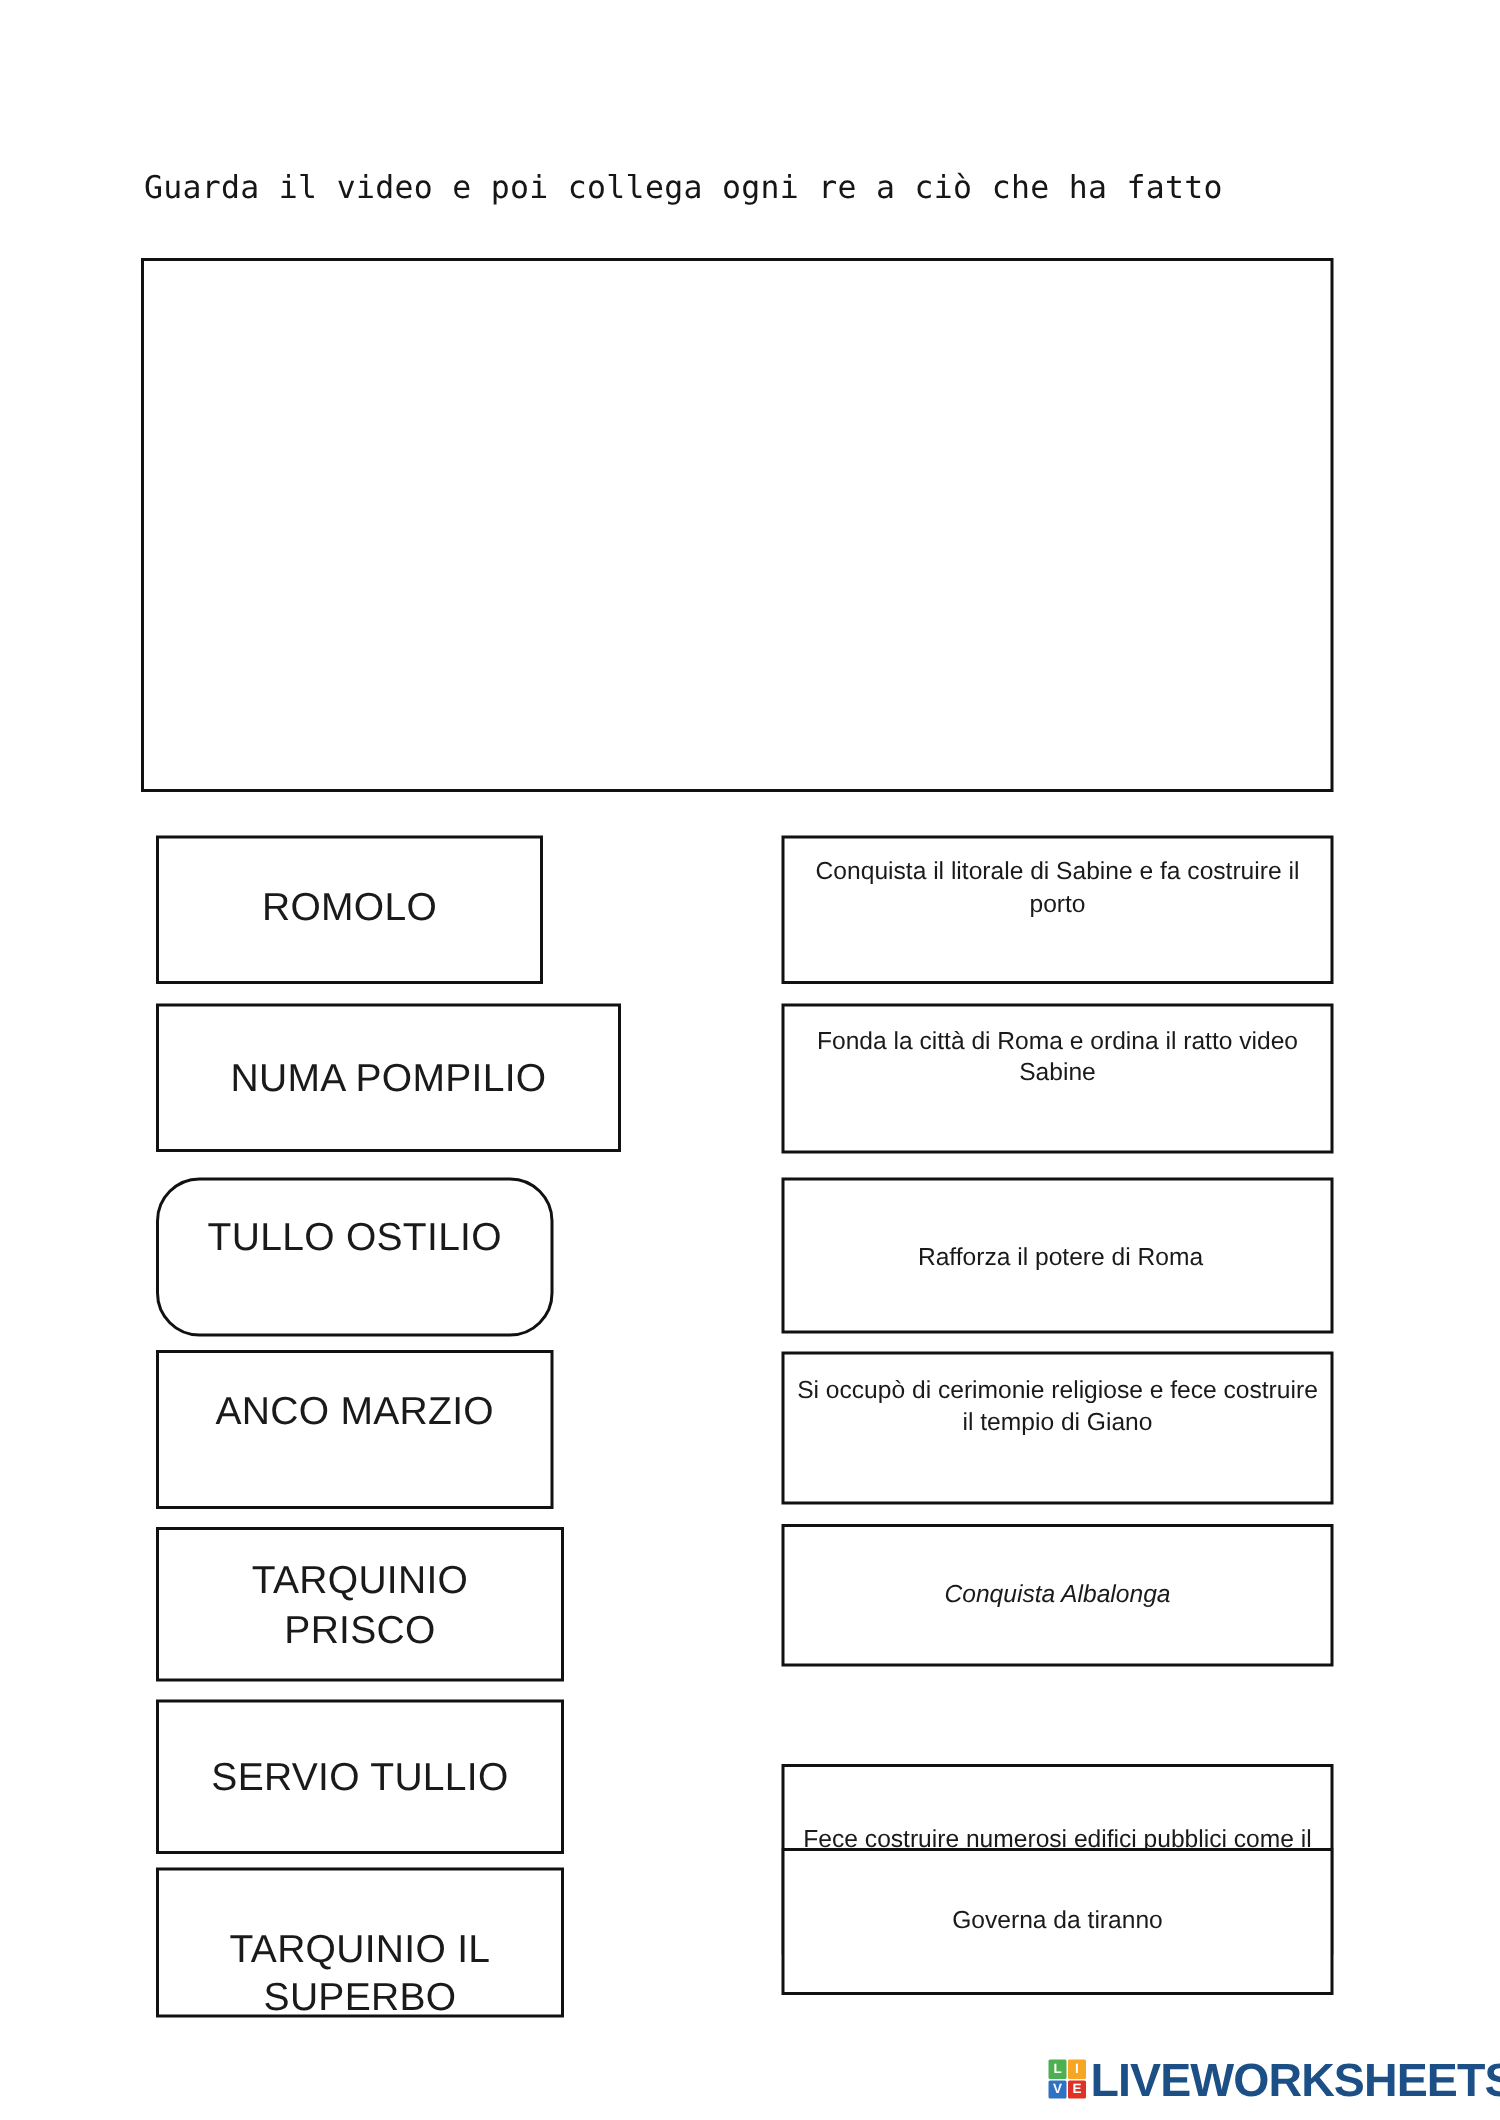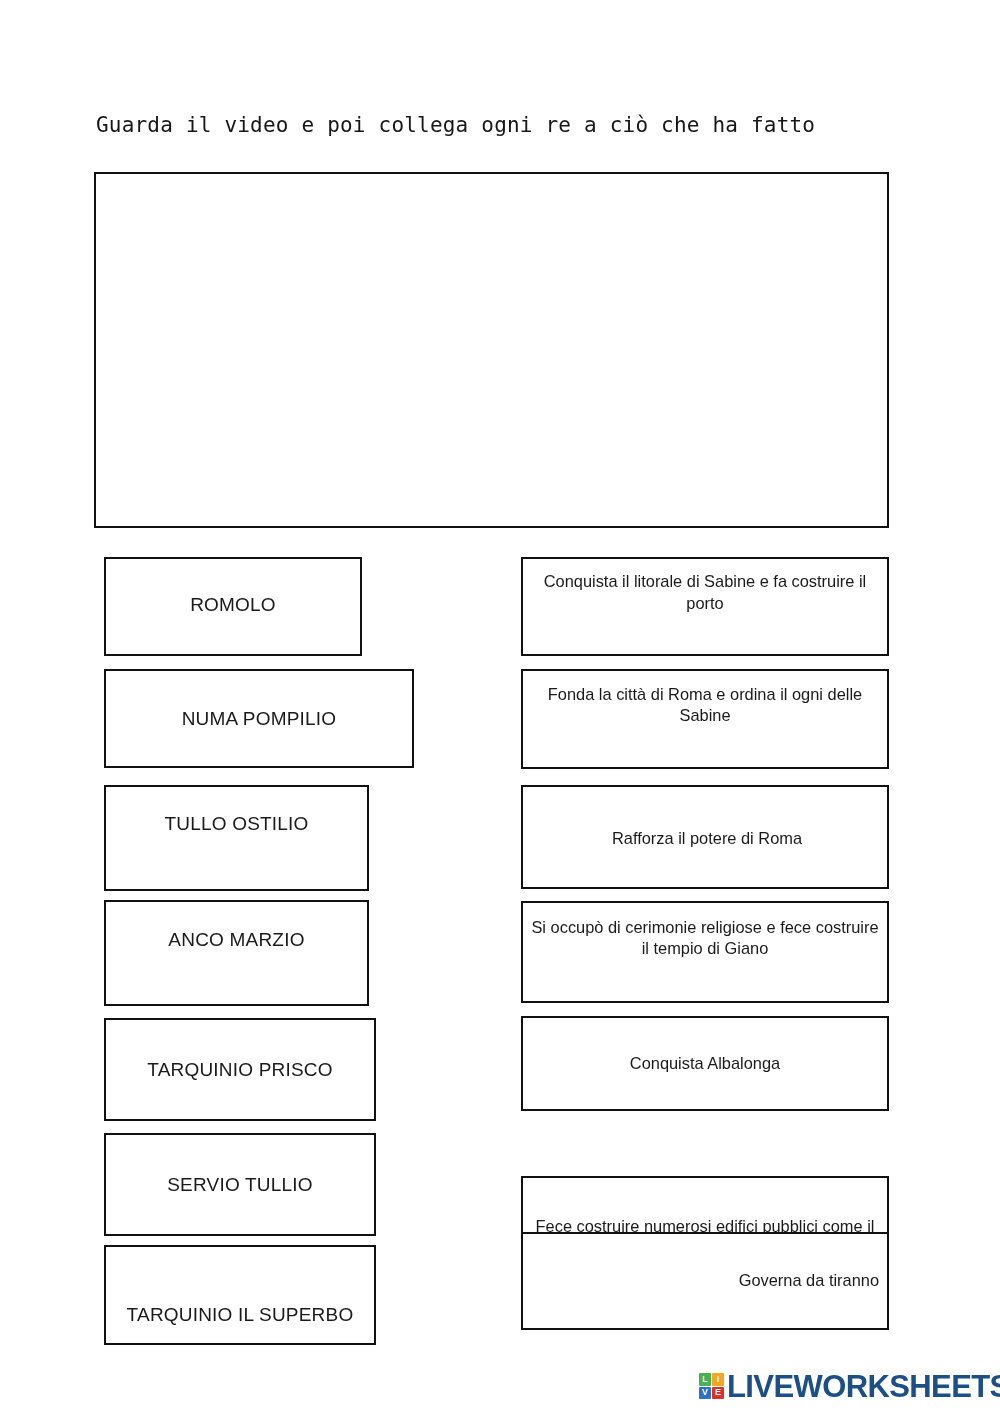--- a/index.html
+++ b/index.html
@@ -66,42 +66,42 @@
     padding: 0 8px;
     box-sizing: border-box;
     line-height: 1.25;
   }
 
   
   .left-box {
     left: 104px;
   }
   .left-box .txt {
-    font-size: 19px;
+    font-size: 26px;
     font-family: "Liberation Sans", sans-serif;
     color: #1a1a1a;
     letter-spacing: 0.2px;
   }
 
   
   .right-box {
     left: 521px;
     width: 368px;
   }
   .right-box .txt {
     font-size: 16.4px;
     font-family: "Liberation Sans", sans-serif;
     color: #1a1a1a;
     line-height: 1.30;
   }
 
   
   #lb0 { top: 557px;  width: 258px; height: 99px;  }
   #lb1 { top: 669px;  width: 310px; height: 99px;  }
-  #lb2 { top: 785px;  width: 265px; height: 106px; }
+  #lb2 { top: 785px;  width: 265px; height: 106px; border-radius: 29px; }
   #lb3 { top: 900px;  width: 265px; height: 106px; }
   #lb4 { top: 1018px; width: 272px; height: 103px; }
   #lb5 { top: 1133px; width: 272px; height: 103px; }
   #lb6 { top: 1245px; width: 272px; height: 100px; }
 
   
   #lb0 .txt { transform: translateY(-2px); }
   #lb1 .txt { transform: translateY(0px); }
   #lb2 .txt { transform: translateY(-14px); }
   #lb3 .txt { transform: translateY(-13px); }
@@ -109,27 +109,27 @@
   #lb5 .txt { transform: translateY(0px); }
   #lb6 .txt { transform: translateY(20px); }
 
   
   #rb0 { top: 557px;  height: 99px;  }
   #rb1 { top: 669px;  height: 100px; }
   #rb2 { top: 785px;  height: 104px; }
   #rb3 { top: 901px;  height: 102px; }
   #rb4 { top: 1016px; height: 95px;  }
   #rb5 { top: 1176px; height: 127px; }
-  #rb6 { top: 1232px; height: 98px; text-align: right;  }
+  #rb6 { top: 1232px; height: 98px;  }
 
   #rb0 .txt { transform: translateY(-14px); }
   #rb1 .txt { transform: translateY(-14px); }
   #rb2 .txt { transform: translateY(2px); padding-left: 12px; }
   #rb3 .txt { transform: translateY(-14px); }
-  #rb4 .txt { transform: translateY(0px); }
+  #rb4 .txt { transform: translateY(0px); font-style: italic; }
   #rb5 .txt { transform: translateY(-2px); }
   #rb6 .txt { transform: translateY(0px); }
 
   
   .lw-logo {
     position: absolute;
     left: 699px;
     top: 1368px;
     display: flex;
     align-items: center;
@@ -196,21 +196,21 @@
     <span class="txt">TARQUINIO IL SUPERBO</span>
   </div>
   <div class="mbox left-box" id="lb5">
     <span class="txt">SERVIO TULLIO</span>
   </div>
 
   <div class="mbox right-box" id="rb0">
     <span class="txt">Conquista il litorale di Sabine e fa costruire il porto</span>
   </div>
   <div class="mbox right-box" id="rb1">
-    <span class="txt">Fonda la città di Roma e ordina il ogni delle Sabine</span>
+    <span class="txt">Fonda la città di Roma e ordina il ratto video Sabine</span>
   </div>
   <div class="mbox right-box" id="rb2">
     <span class="txt">Rafforza il potere di Roma</span>
   </div>
   <div class="mbox right-box" id="rb3">
     <span class="txt">Si occupò di cerimonie religiose e fece costruire il tempio  di Giano</span>
   </div>
   <div class="mbox right-box" id="rb4">
     <span class="txt">Conquista Albalonga</span>
   </div>

